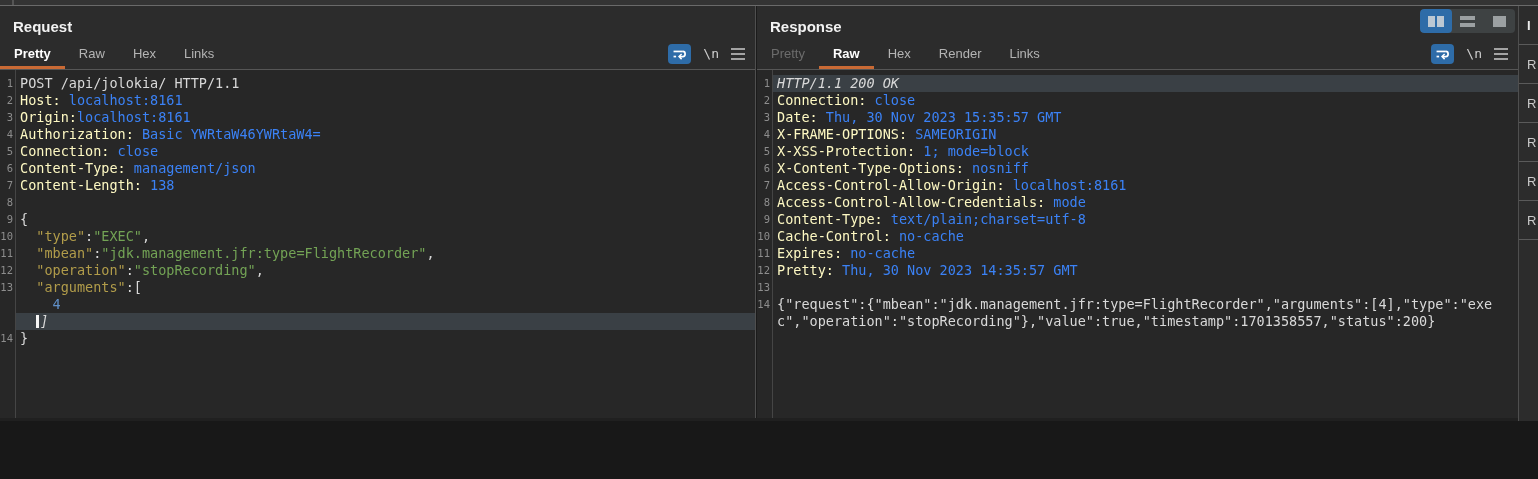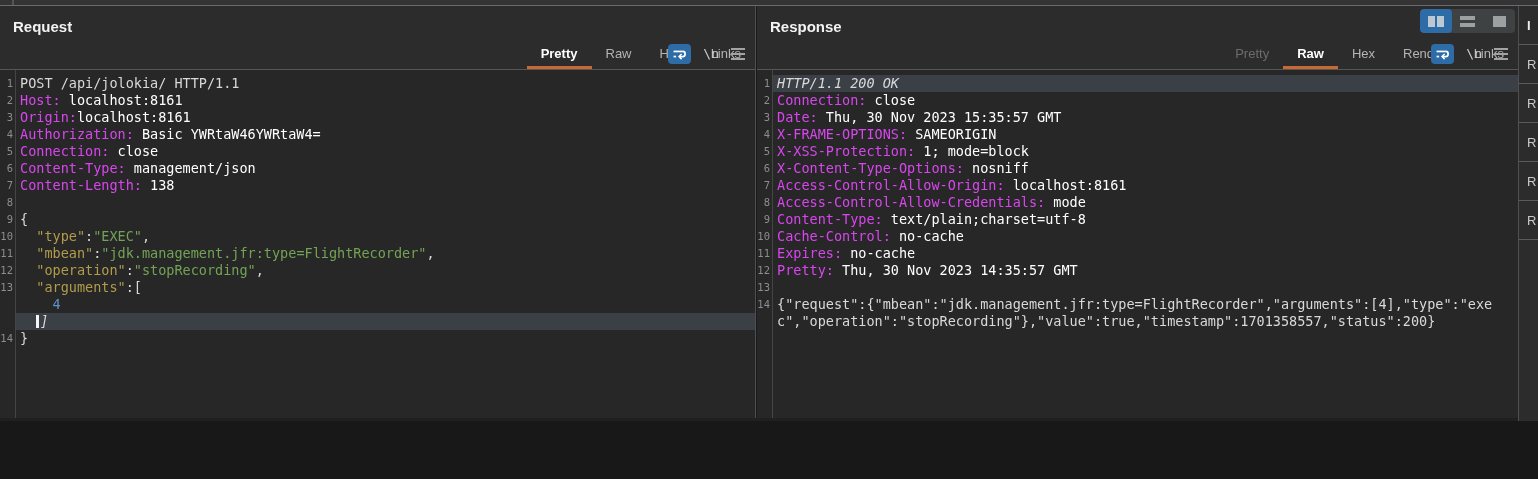--- a/index.html
+++ b/index.html
@@ -15,21 +15,21 @@
   .pane{position:absolute;top:6px;bottom:0;background:#2c2c2c;}
   #req-pane{left:0;width:755px;}
   #resp-pane{left:757px;width:761px;}
   .pane-divider{position:absolute;top:6px;bottom:0;width:1px;background:#4f4f4f;}
   #divider-mid{left:755px;}
   #divider-right{left:1518px;}
 
   .pane-title{position:absolute;left:13px;top:12px;font-size:15px;font-weight:bold;color:#f2f2f2;}
 
   .tabbar{position:absolute;left:0;right:0;top:32px;height:31px;border-bottom:1px solid #565656;
-          display:flex;align-items:stretch;justify-content:flex-end;}
+          display:flex;align-items:stretch;}
   .tab{display:flex;align-items:center;padding:0 14px;font-size:13px;color:#b4b4b4;cursor:default;}
   .tab.selected{color:#ffffff;font-weight:bold;box-shadow:inset 0 -3px 0 #c96a35;}
   .tab.disabled{color:#6c6c6c;}
 
   .tab-tools{position:absolute;right:10px;top:0;height:31px;display:flex;align-items:center;gap:12px;}
   .wrap-btn{width:23px;height:20px;background:#2e6ca8;border-radius:4px;
             display:flex;align-items:center;justify-content:center;}
   .nl-label{font-size:13px;color:#cfcfcf;font-family:"DejaVu Sans Mono",monospace;}
   .burger{display:flex;flex-direction:column;gap:3px;}
   .burger i{display:block;width:14px;height:2px;background:#a3a3a3;}
@@ -41,21 +41,21 @@
   .gutline{position:absolute;left:15px;top:0;bottom:0;width:1px;background:#454545;}
   .row{display:flex;min-height:17px;}
   .gut{flex:none;width:13px;text-align:right;color:#8d8d8d;font-size:10.5px;line-height:17px;}
   .code{flex:1;margin-left:2px;padding-left:5px;white-space:pre;overflow:hidden;}
   .row.hl .code{background:#3a4045;font-style:italic;}
   .row.wrap{height:auto;}
   .row.wrap .code{white-space:pre-wrap;word-break:break-all;}
   .caret{display:inline-block;width:3px;height:13px;background:#f5f5f5;
          vertical-align:-2px;margin-right:1px;}
 
-  .c-p{color:#d9d9d9;text-align:center;} .c-h{color:#d946ef;} .c-v{color:#ffffff;}
+  .c-p{color:#d9d9d9;text-align:center;} .c-h{color:#fef9c3;} .c-v{color:#3b82f6;}
   .c-k{color:#b19c4a;} .c-s{color:#73a355;} .c-n{color:#6090c8;}
 
   
   .layout-group{position:absolute;left:1420px;top:9px;width:95px;height:24px;background:#3e4243;
                 border-radius:4px;display:flex;align-items:stretch;overflow:hidden;}
   .layout-btn{flex:1;display:flex;align-items:center;justify-content:center;gap:2px;}
   .layout-btn.selected{background:#2e6ca8;border-radius:4px;}
   .layout-btn .vbar{width:7px;height:11px;background:#bcc8d3;}
   .layout-btn .hwrap{display:flex;flex-direction:column;gap:3px;}
   .layout-btn .hbar{width:15px;height:4px;background:#9ba0a2;}

